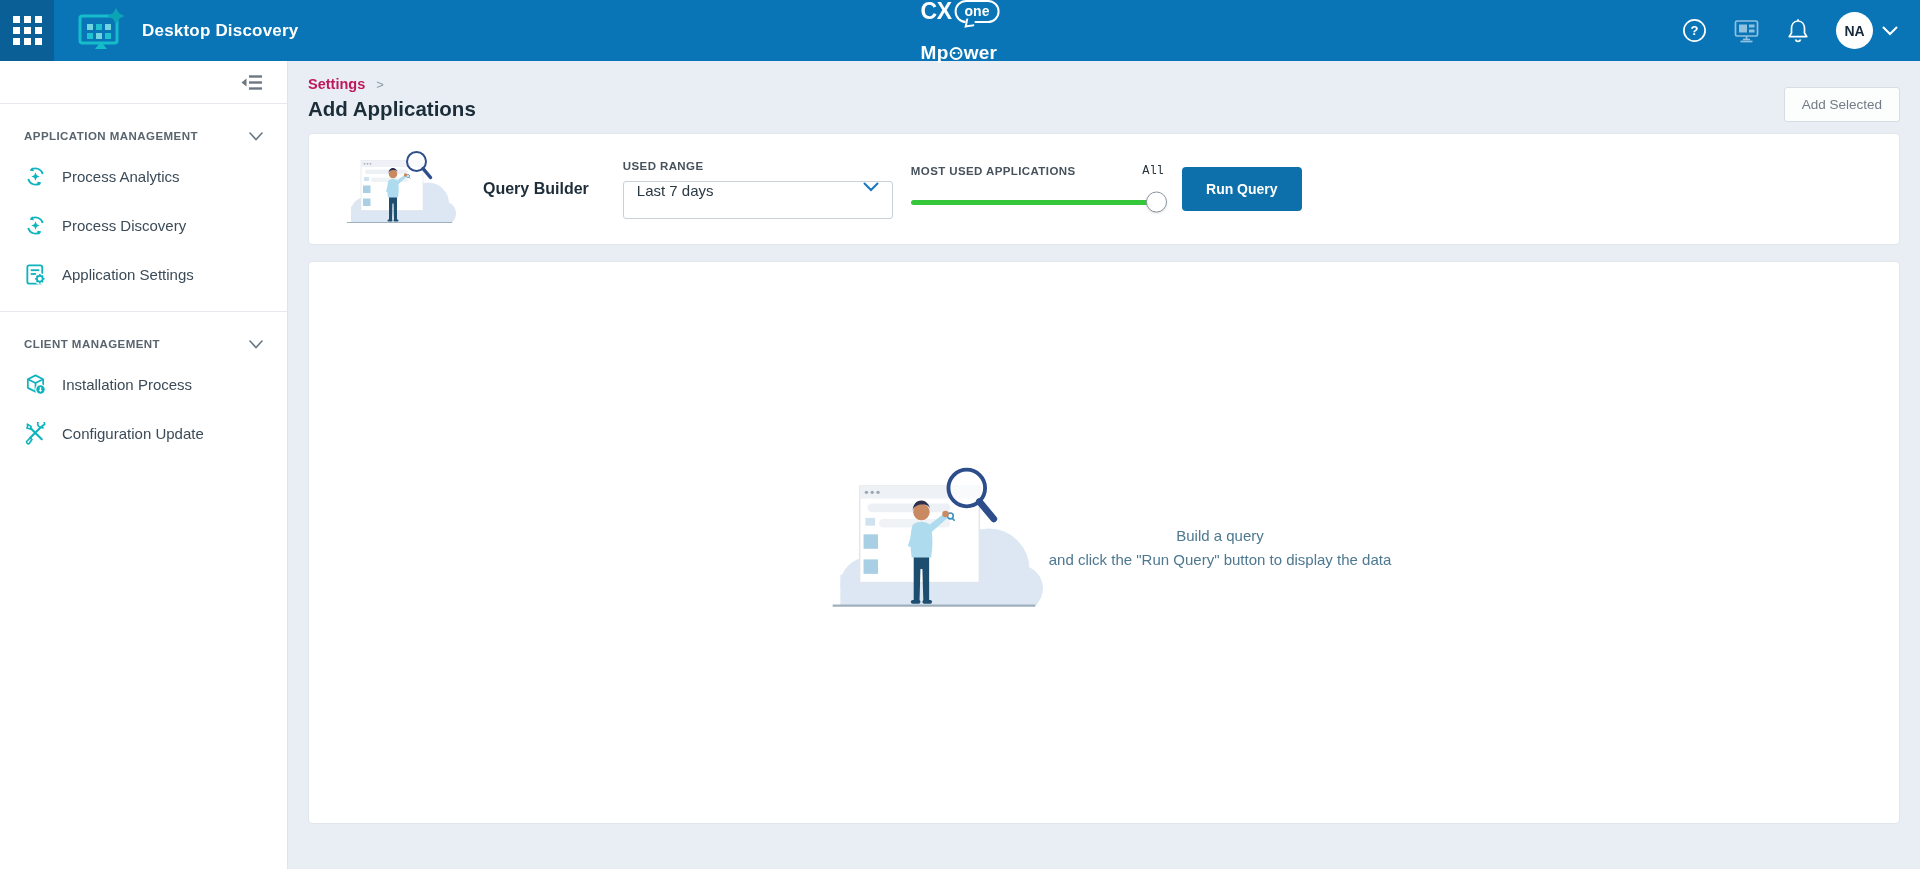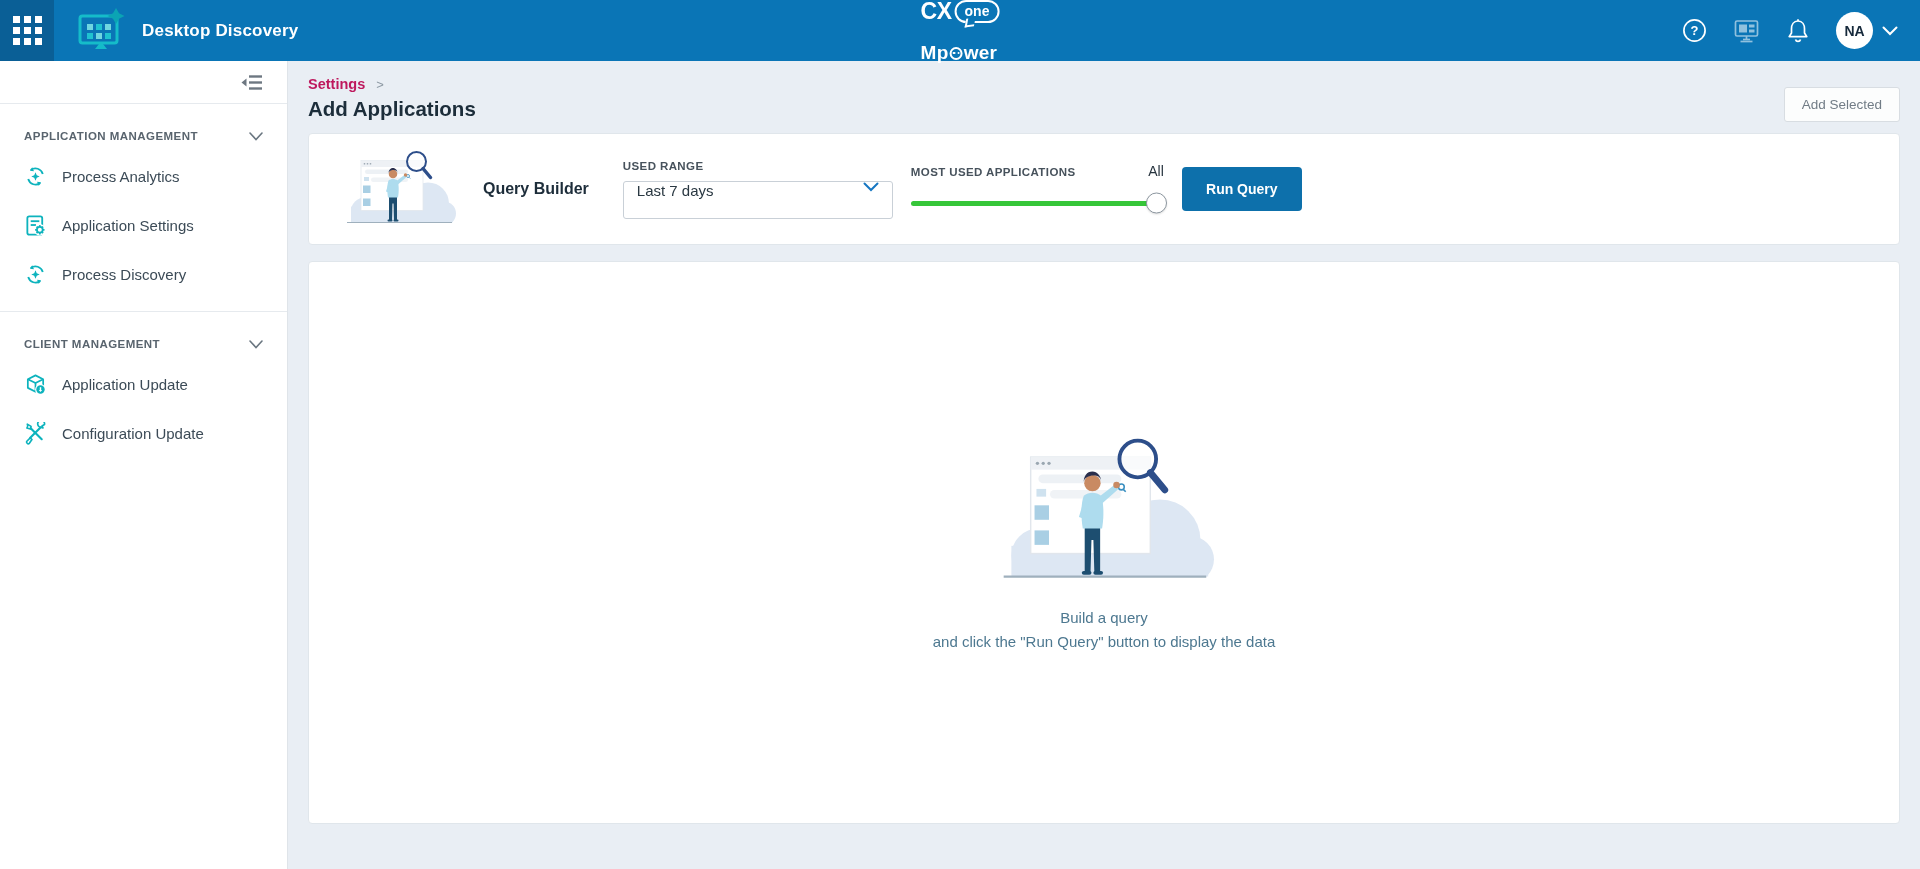--- a/index.html
+++ b/index.html
@@ -66,32 +66,32 @@
   .q-illu { width:120px; height:96px; margin-top:2px; flex:0 0 auto; }
   .q-title { font-size:16px; font-weight:700; color:#1d2d3a; margin-left:24px; white-space:nowrap; }
   .field-label { font-size:11.5px; font-weight:700; color:#47525c; letter-spacing:.4px; }
   .date-group { margin-left:34px; width:270px; }
   .select-box { margin-top:9px; height:38px; border:1px solid #c9d0d7; border-radius:3px;
     background:#fff; display:flex; align-items:flex-start; justify-content:space-between;
     padding:0 13px; cursor:pointer; }
   .select-value { font-size:15px; color:#2a3842; }
   .mua-group { margin-left:18px; width:253px; }
   .mua-row { display:flex; align-items:flex-end; justify-content:space-between; }
-  .slider-value { font-size:14px; color:#26333e; line-height:1; }
+  .slider-value { font-size:12px; color:#26333e; line-height:1;font-family:Liberation Mono, monospace; }
   .slider { position:relative; margin-top:14px; height:22px; display:flex; align-items:center; cursor:pointer; }
   .slider-track { width:100%; height:5px; border-radius:3px; background:#36c639; }
   .slider-thumb { position:absolute; right:-3px; top:50%; transform:translateY(-50%);
     width:21px; height:21px; background:#fff; border:1.5px solid #8d97a0; border-radius:50%;
     box-shadow:0 1px 2px rgba(0,0,0,.12); cursor:grab; }
   .run-query { margin-left:18px; height:44px; min-width:120px; padding:0 22px; background:#0d70ab;
     border:none; border-radius:4px; color:#fff; font-size:14px; font-weight:700;
     font-family:inherit; cursor:pointer; }
 
   .results-card { margin-top:16px; height:563px; display:flex; align-items:center; justify-content:center; }
-  .empty-state { display:flex; flex-direction:column; align-items:center; text-align:center; }
+  .empty-state { display:flex; flex-direction:row; align-items:center; text-align:center; }
   .empty-illu { width:232px; height:164px; }
   .empty-text { margin-top:10px; font-size:15px; color:#4d7890; line-height:1.55; }
 </style>
 </head>
 <body>
 
 <svg width="0" height="0" style="position:absolute">
   <defs>
     <g id="query-illustration-art">
 
@@ -240,20 +240,33 @@
     <span class="sb-icon">
       <svg width="23" height="23" viewBox="0 0 24 24">
         <path d="M19.6 9.3 A8 8 0 0 0 7 5.2" fill="none" stroke="#0db3bd" stroke-width="1.9"></path>
         <polygon points="8.6,2.4 6.2,6.1 10.4,6.6" fill="#0db3bd"></polygon>
         <path d="M4.4 14.7 A8 8 0 0 0 17 18.8" fill="none" stroke="#0db3bd" stroke-width="1.9"></path>
         <polygon points="15.4,21.6 17.8,17.9 13.6,17.4" fill="#0db3bd"></polygon>
         <path d="M12 7.6 L13.3 10.7 L16.4 12 L13.3 13.3 L12 16.4 L10.7 13.3 L7.6 12 L10.7 10.7 Z" fill="#0db3bd"></path>
       </svg>
     </span>
     <span>Process Analytics</span>
+  </div>
+
+  <div class="sb-item">
+    <span class="sb-icon">
+      <svg width="23" height="23" viewBox="0 0 24 24">
+        <path d="M19.6 9.3 A8 8 0 0 0 7 5.2" fill="none" stroke="#0db3bd" stroke-width="1.9"></path>
+        <polygon points="8.6,2.4 6.2,6.1 10.4,6.6" fill="#0db3bd"></polygon>
+        <path d="M4.4 14.7 A8 8 0 0 0 17 18.8" fill="none" stroke="#0db3bd" stroke-width="1.9"></path>
+        <polygon points="15.4,21.6 17.8,17.9 13.6,17.4" fill="#0db3bd"></polygon>
+        <path d="M12 7.6 L13.3 10.7 L16.4 12 L13.3 13.3 L12 16.4 L10.7 13.3 L7.6 12 L10.7 10.7 Z" fill="#0db3bd"></path>
+      </svg>
+    </span>
+    <span>Process Discovery</span>
   </div>
 
   <div class="sb-item">
     <span class="sb-icon">
       <svg width="23" height="23" viewBox="0 0 24 24">
         <rect x="3.5" y="2.5" width="15.5" height="19" rx="2" fill="none" stroke="#0db3bd" stroke-width="1.9"></rect>
         <line x1="7" y1="7.5" x2="16" y2="7.5" stroke="#0db3bd" stroke-width="1.9"></line>
         <line x1="7" y1="11.5" x2="12.5" y2="11.5" stroke="#0db3bd" stroke-width="1.9"></line>
         <circle cx="16.5" cy="16.5" r="6" fill="#ffffff"></circle>
         <circle cx="16.5" cy="16.5" r="3" fill="none" stroke="#0db3bd" stroke-width="1.8"></circle>
@@ -265,33 +278,20 @@
           <line x1="13.1" y1="13.1" x2="14.3" y2="14.3"></line>
           <line x1="18.7" y1="18.7" x2="19.9" y2="19.9"></line>
           <line x1="19.9" y1="13.1" x2="18.7" y2="14.3"></line>
           <line x1="14.3" y1="18.7" x2="13.1" y2="19.9"></line>
         </g>
       </svg>
     </span>
     <span>Application Settings</span>
   </div>
 
-  <div class="sb-item">
-    <span class="sb-icon">
-      <svg width="23" height="23" viewBox="0 0 24 24">
-        <path d="M19.6 9.3 A8 8 0 0 0 7 5.2" fill="none" stroke="#0db3bd" stroke-width="1.9"></path>
-        <polygon points="8.6,2.4 6.2,6.1 10.4,6.6" fill="#0db3bd"></polygon>
-        <path d="M4.4 14.7 A8 8 0 0 0 17 18.8" fill="none" stroke="#0db3bd" stroke-width="1.9"></path>
-        <polygon points="15.4,21.6 17.8,17.9 13.6,17.4" fill="#0db3bd"></polygon>
-        <path d="M12 7.6 L13.3 10.7 L16.4 12 L13.3 13.3 L12 16.4 L10.7 13.3 L7.6 12 L10.7 10.7 Z" fill="#0db3bd"></path>
-      </svg>
-    </span>
-    <span>Process Discovery</span>
-  </div>
-
   <div class="sb-divider"></div>
 
   <div class="sb-section-head">
     <span class="sb-section-label">CLIENT MANAGEMENT</span>
     <svg width="14" height="9" viewBox="0 0 14 9">
       <polyline points="1,1 7,7.5 13,1" fill="none" stroke="#6a7680" stroke-width="1.6" stroke-linecap="round"></polyline>
     </svg>
   </div>
 
   <div class="sb-item">
@@ -299,21 +299,21 @@
       <svg width="23" height="23" viewBox="0 0 24 24">
         <path d="M12 2.5 L20 6.5 L12 10.5 L4 6.5 Z" fill="none" stroke="#0db3bd" stroke-width="1.8" stroke-linejoin="round"></path>
         <path d="M4 6.5 V15.5 L12 19.5 L20 15.5 V6.5" fill="none" stroke="#0db3bd" stroke-width="1.8" stroke-linejoin="round"></path>
         <line x1="12" y1="10.5" x2="12" y2="19.5" stroke="#0db3bd" stroke-width="1.8"></line>
         <circle cx="17.2" cy="17.2" r="5.6" fill="#ffffff"></circle>
         <circle cx="17.2" cy="17.2" r="4.4" fill="#0db3bd"></circle>
         <line x1="17.2" y1="14.8" x2="17.2" y2="18.2" stroke="#ffffff" stroke-width="1.5"></line>
         <polygon points="15.4,17.8 19,17.8 17.2,19.9" fill="#ffffff"></polygon>
       </svg>
     </span>
-    <span>Application Update</span>
+    <span>Installation Process</span>
   </div>
 
   <div class="sb-item">
     <span class="sb-icon">
       <svg width="23" height="23" viewBox="0 0 24 24">
         <line x1="7" y1="6.5" x2="18.5" y2="18" stroke="#0db3bd" stroke-width="2.2" stroke-linecap="round"></line>
         <path d="M3.4 2.2 L7.4 4.6 L6.6 7.4 L3 6.2 A3.4 3.4 0 0 0 3.4 2.2 Z" fill="none" stroke="#0db3bd" stroke-width="1.7" stroke-linejoin="round"></path>
         <line x1="17.5" y1="5.5" x2="6.5" y2="16.5" stroke="#0db3bd" stroke-width="2.2" stroke-linecap="round"></line>
         <path d="M17.5 5.5 A3.6 3.6 0 1 1 21.4 2.6 L18.8 4.2 L19.8 6.2 Z" fill="none" stroke="#0db3bd" stroke-width="1.7" stroke-linejoin="round"></path>
         <path d="M6.5 16.5 L3.2 19.8 A1.7 1.7 0 0 0 5.6 22.2 L8.3 18.3 Z" fill="none" stroke="#0db3bd" stroke-width="1.7" stroke-linejoin="round"></path>

